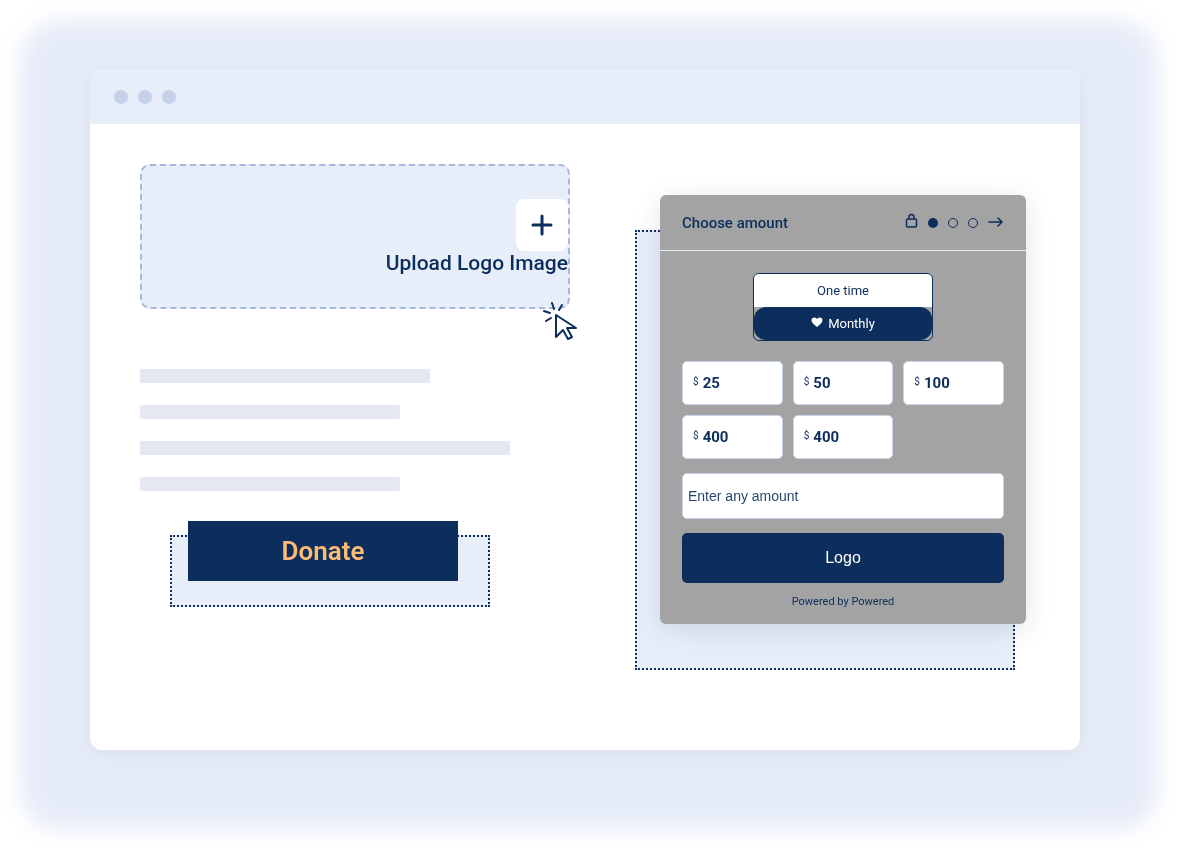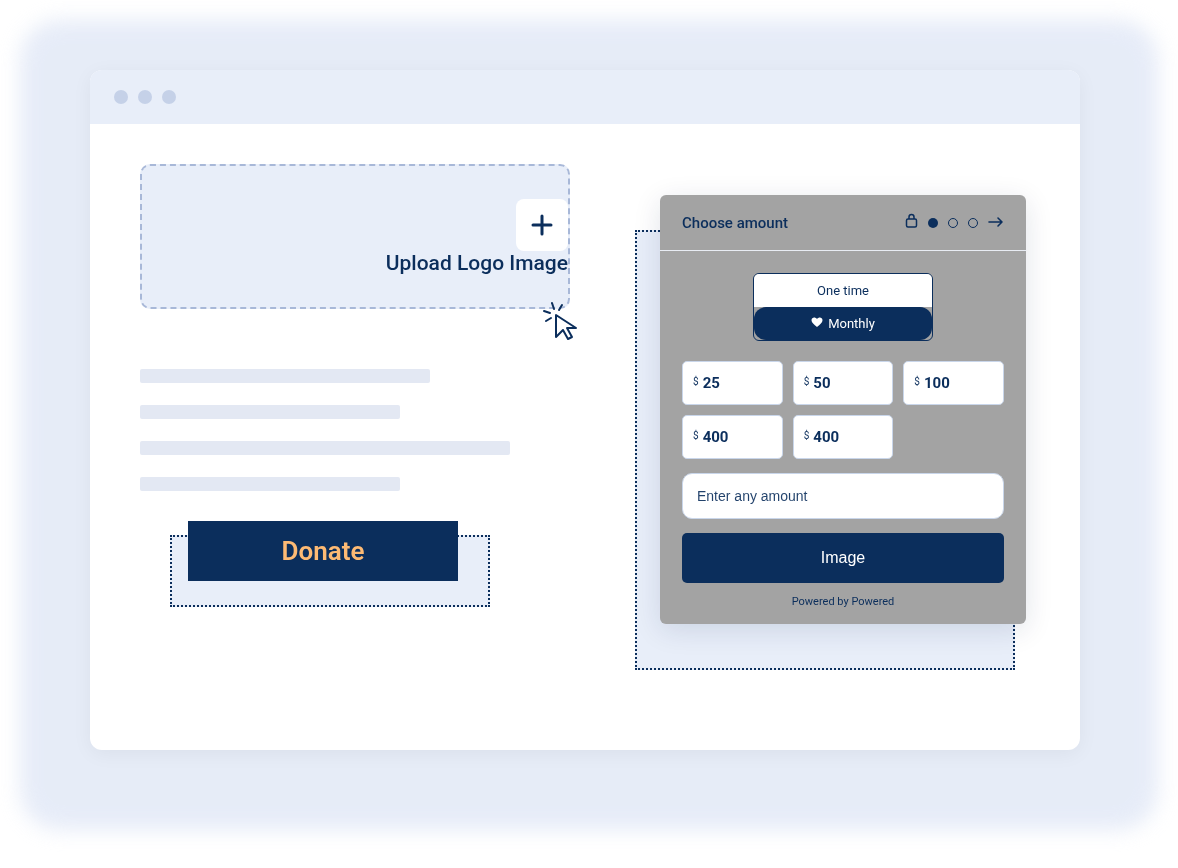--- a/index.html
+++ b/index.html
@@ -223,22 +223,22 @@
     top: -3px;
   }
   .amount-val {
     font-size: 15px;
     color: #0b2e5c;
     font-weight: 700;
   }
   .custom-input {
     width: 100%;
     border: 1px solid #c9d6ea;
-    border-radius: 10px;
-    padding: 14px 14px;
+    border-radius: 5px;
+    padding: 14px 5px;
     font-size: 14px;
     color: #0b2e5c;
     margin-bottom: 14px;
   }
   .custom-input::placeholder { color: #0b2e5c; opacity: 0.9; }
   .next-btn {
     width: 100%;
     background: #0b2e5c;
     color: #fff;
     border: none;
@@ -361,19 +361,19 @@
           <span class="amount-val">400</span>
         </div>
         <div class="amount-btn">
           <span class="amount-currency">$</span>
           <span class="amount-val">400</span>
         </div>
       </div>
 
       <input class="custom-input" placeholder="Enter any amount" style="">
 
-      <button class="next-btn">Image</button>
+      <button class="next-btn">Logo</button>
 
       <div class="powered">Powered by Powered</div>
     </div>
   </div>
 
 </div>
 
 </body></html>

